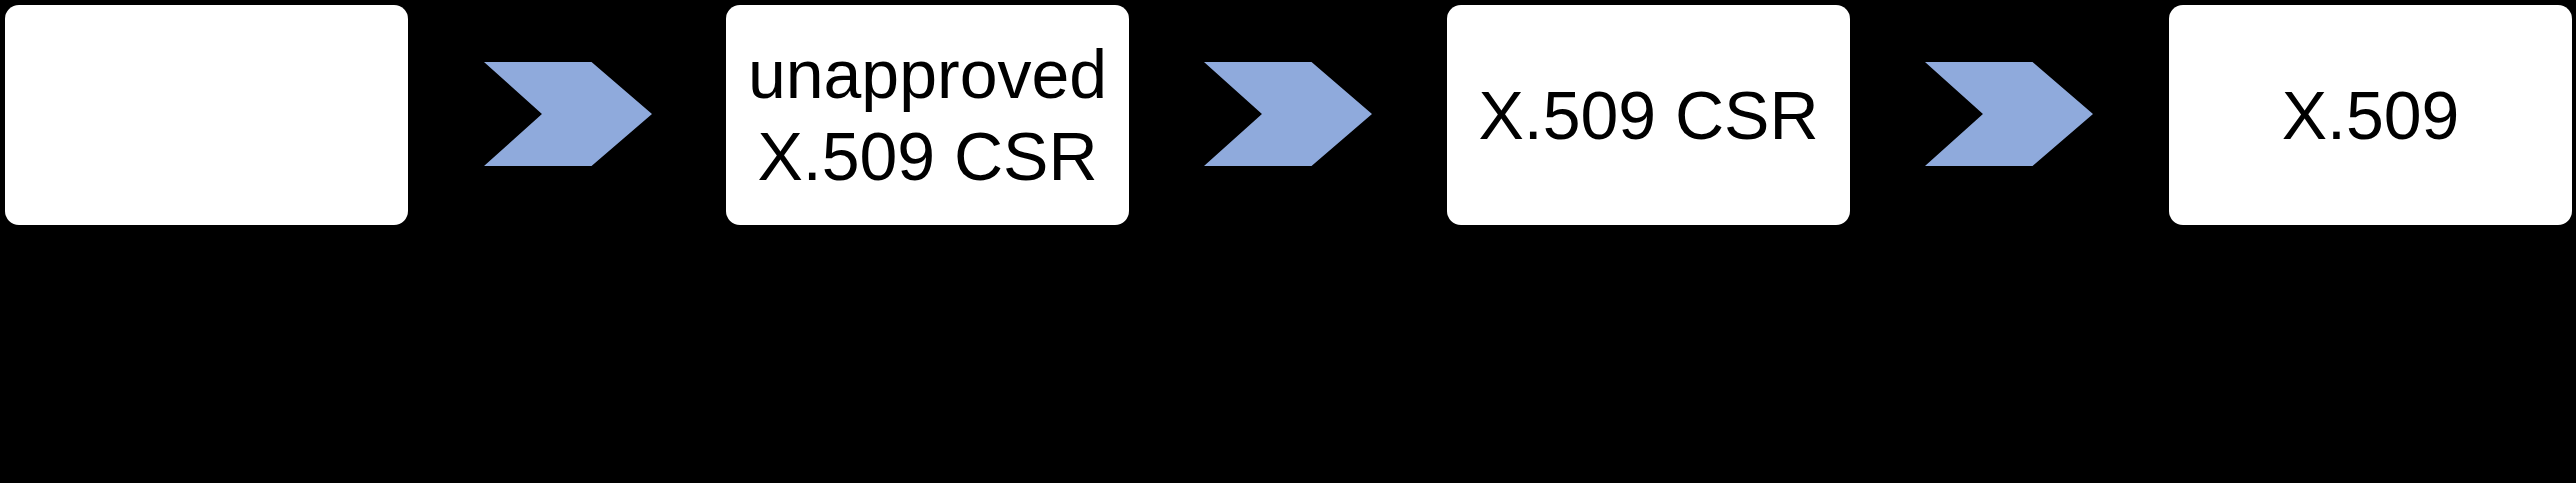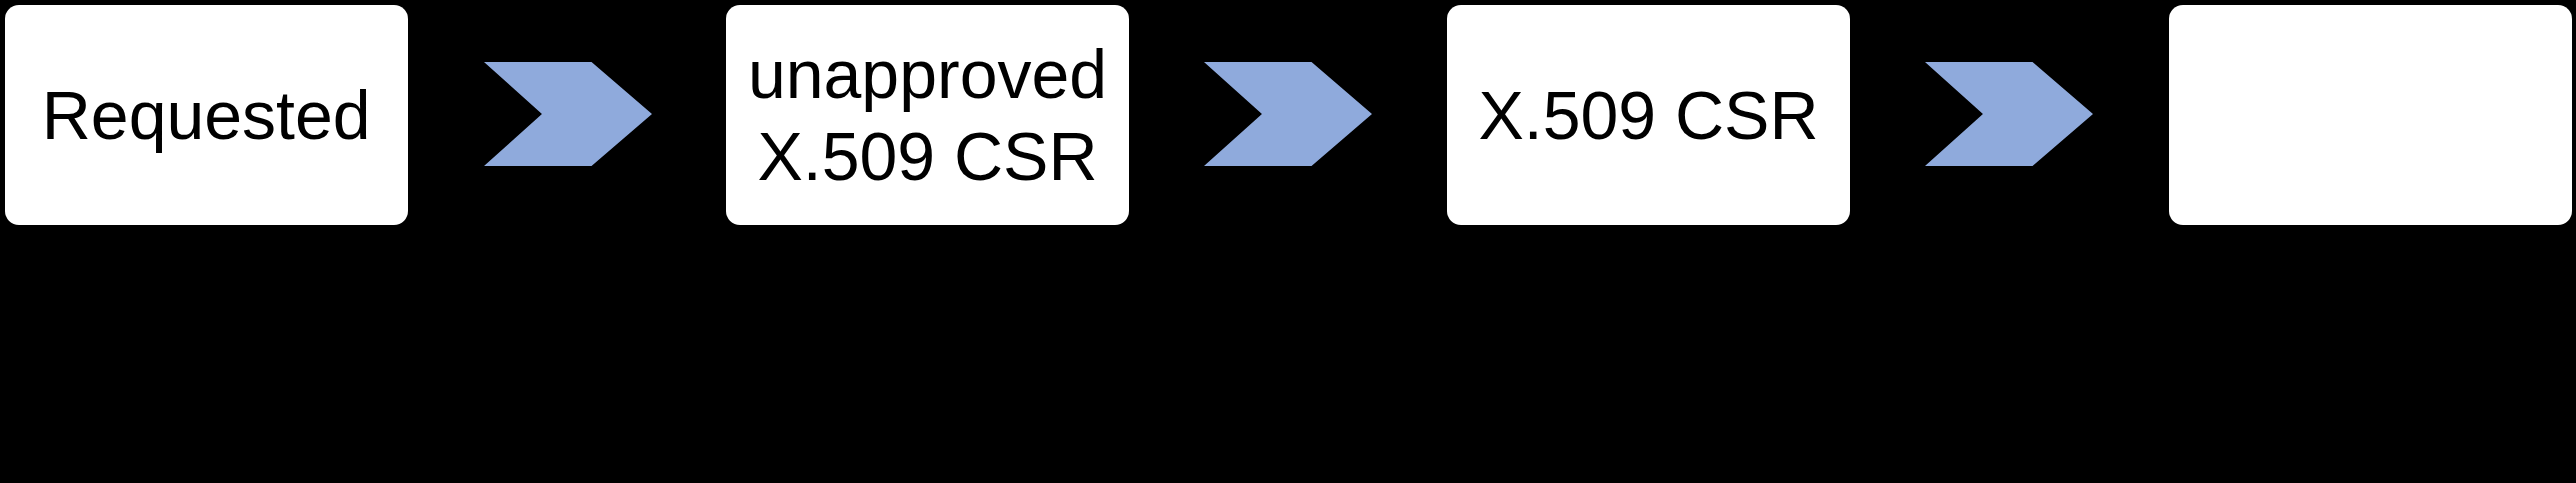--- a/index.html
+++ b/index.html
@@ -59,35 +59,35 @@
   #chevron-1 { left: 484px; }
   #chevron-2 { left: 1204px; }
   #chevron-3 { left: 1925px; }
 </style>
 </head>
 <body>
 
 <div class="canvas">
 
   <section class="stage" id="stage-1">
-    <span class="line">Requested</span>
   </section>
 
   <div class="chevron" id="chevron-1"></div>
 
   <section class="stage" id="stage-2">
     <span class="line">unapproved</span>
     <span class="line">X.509 CSR</span>
   </section>
 
   <div class="chevron" id="chevron-2"></div>
 
   <section class="stage" id="stage-3">
     <span class="line">X.509 CSR</span>
   </section>
 
   <div class="chevron" id="chevron-3"></div>
 
   <section class="stage" id="stage-4">
+    <span class="line">X.509</span>
   </section>
 
 </div>
 
 
 </body></html>

